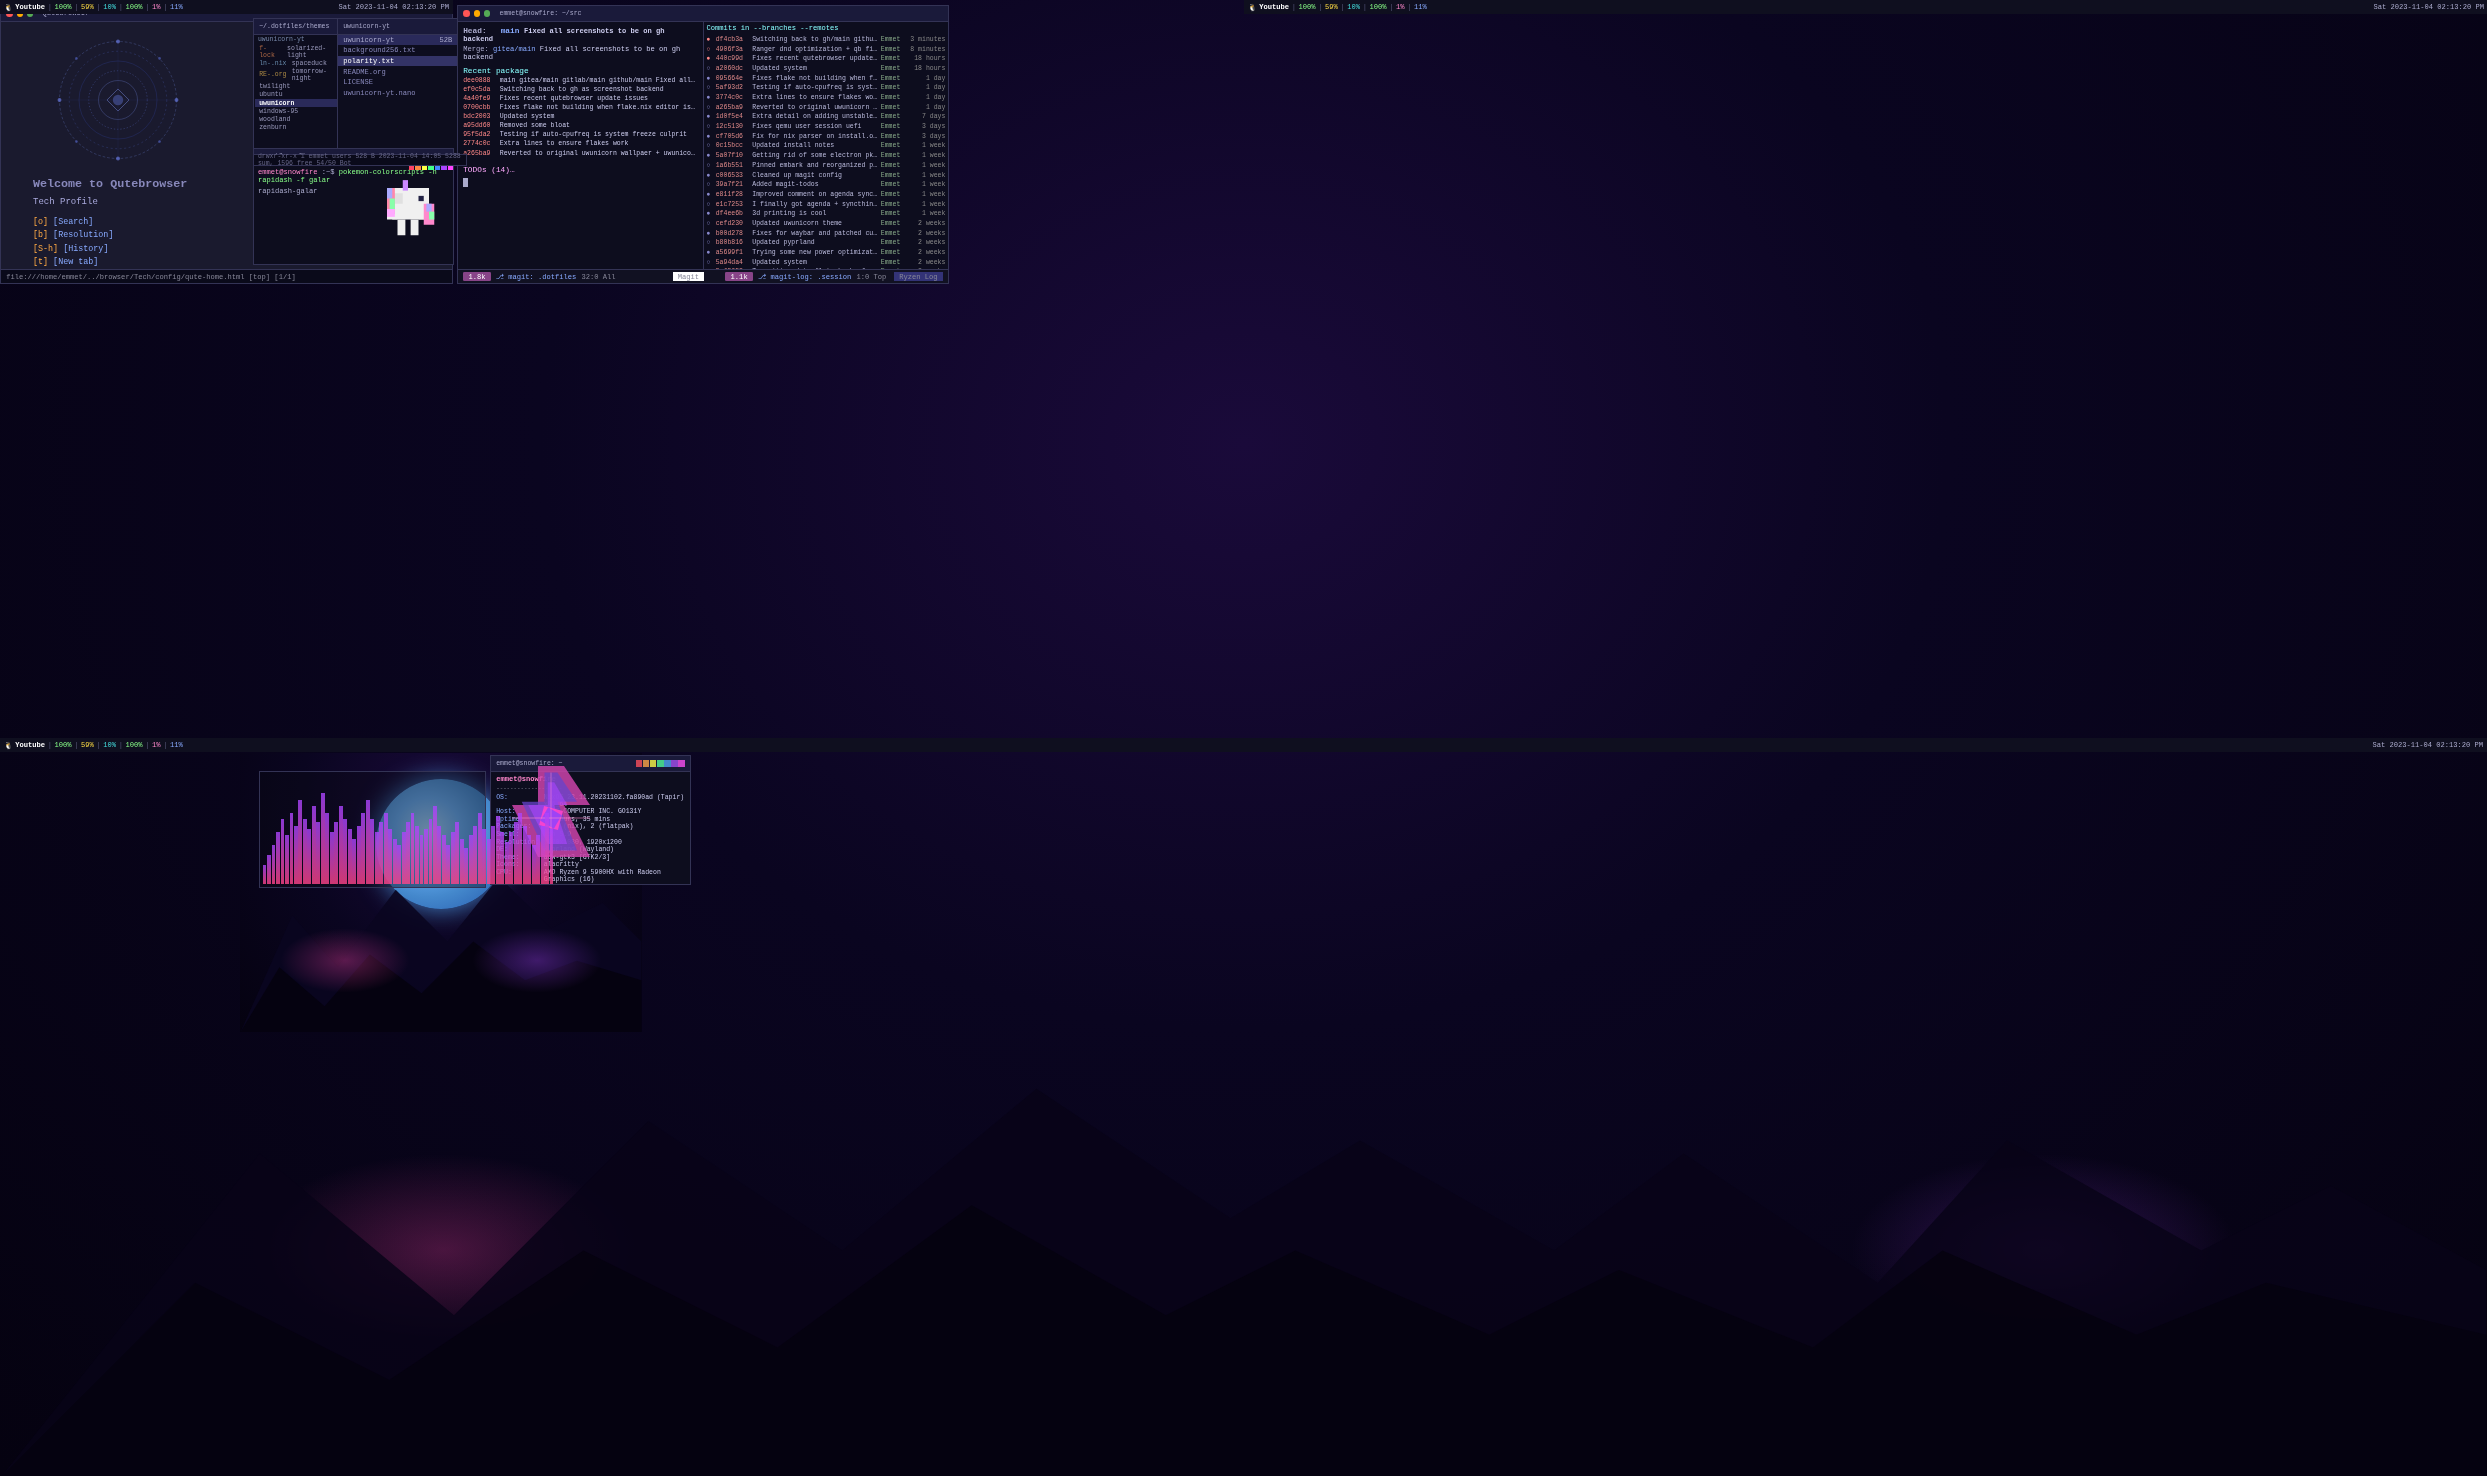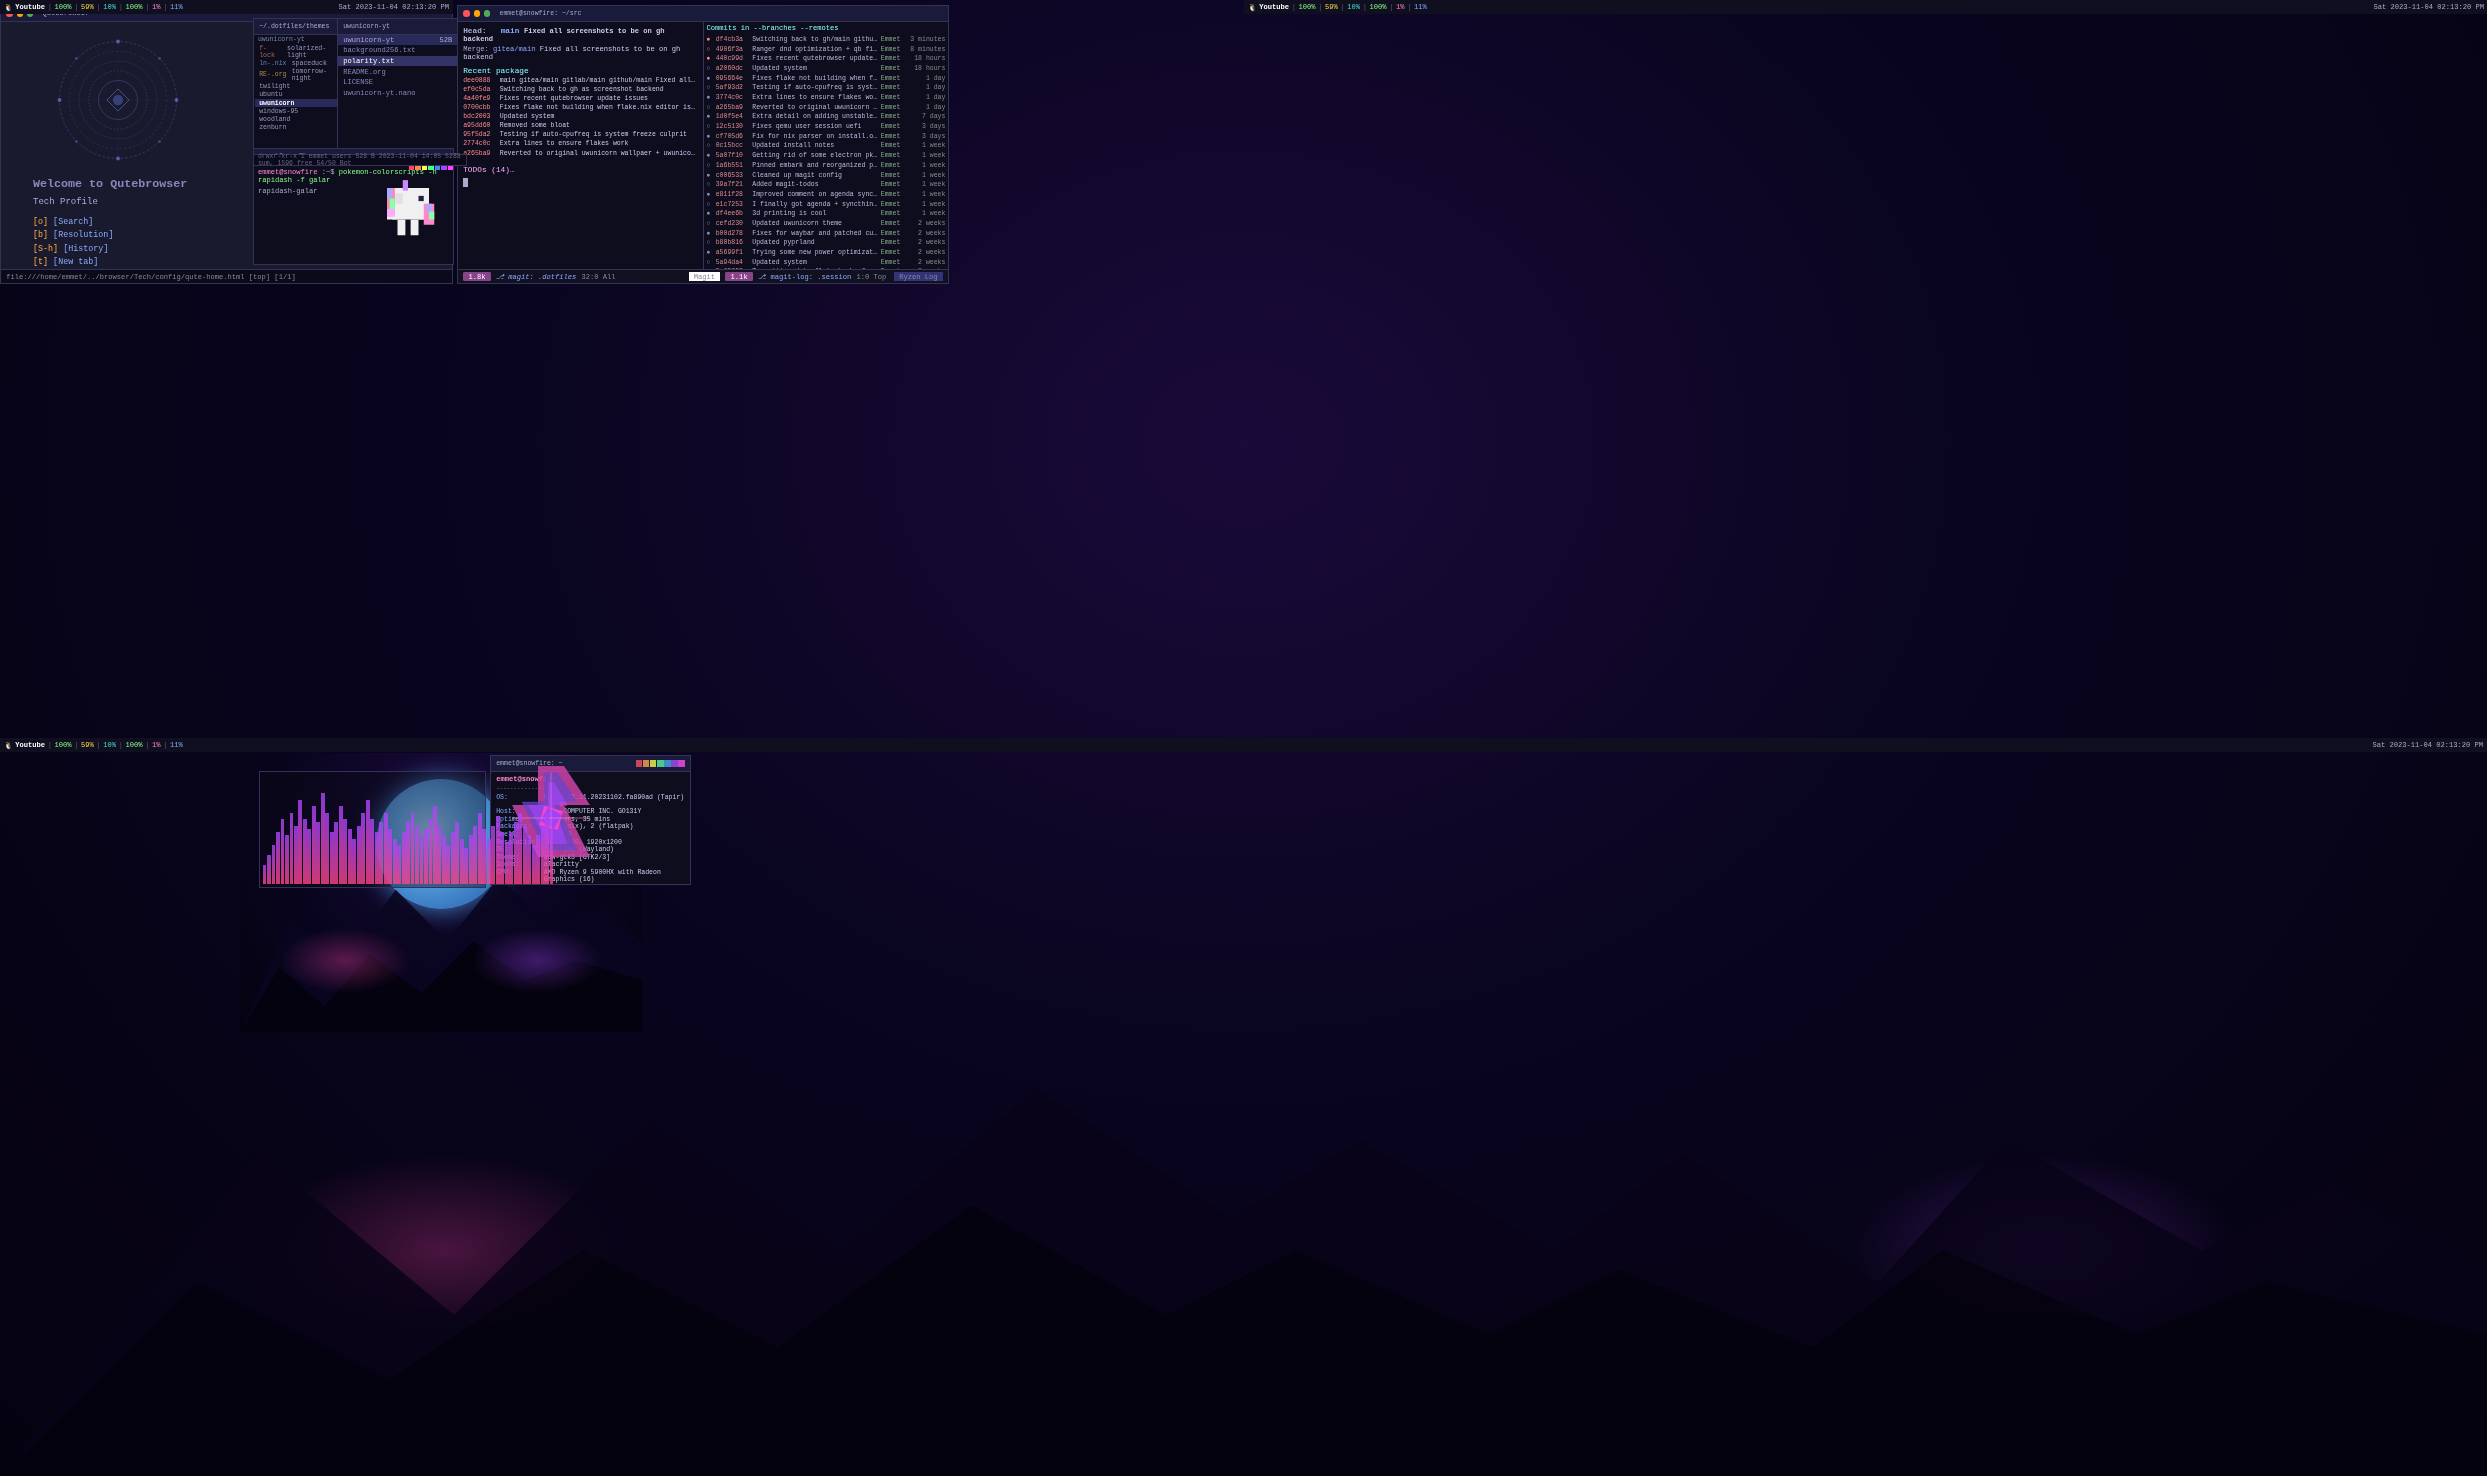--- a/index.html
+++ b/index.html
@@ -937,24 +937,24 @@
       <span class="git-right-author">Emmet</span>
       <span class="git-right-time">2 weeks</span>
     </div>
         </div>
     </div>
   </div>
   <div class="git-statusbar">
     <div style="background:#884488;color:white;padding:0.6px 5.2px;font-size:7.1px;border-radius:1.3px;">
       <span>1.8k</span>
     </div>
-    <span style="color:#88aaff;font-style:italic;">⎇ magit: .dotfiles</span>
+    <span style="color:#88aaff;">⎇ magit: .dotfiles</span>
     <span>32:0 All</span>
     <span class="tb-right-align" style="background:#ffffff;padding:0.6px 5.2px;font-size:7.1px;">Magit</span>
-    <span style="background:#884488;color:white;padding:0.6px 5.2px;font-size:7.1px;border-radius:1.3px;margin-left:0;">1.1k</span>
+    <span style="background:#884488;color:white;padding:0.6px 5.2px;font-size:7.1px;border-radius:1.3px;margin-left:16px;">1.1k</span>
     <span style="color:#88aaff;">⎇ magit-log: .session</span>
     <span>1:0 Top</span>
     <span style="background:#333377;padding:0.6px 5.2px;font-size:7.1px;margin-left:2.6px;">Ryzen Log</span>
   </div>
 </div>
 
 <div class="window win-neofetch" style="top:755px;left:490px;width:201px;height:130px;">
   <div class="window-titlebar">
     <span style="font-size:6.5px;">emmet@snowfire: ~</span>
 

